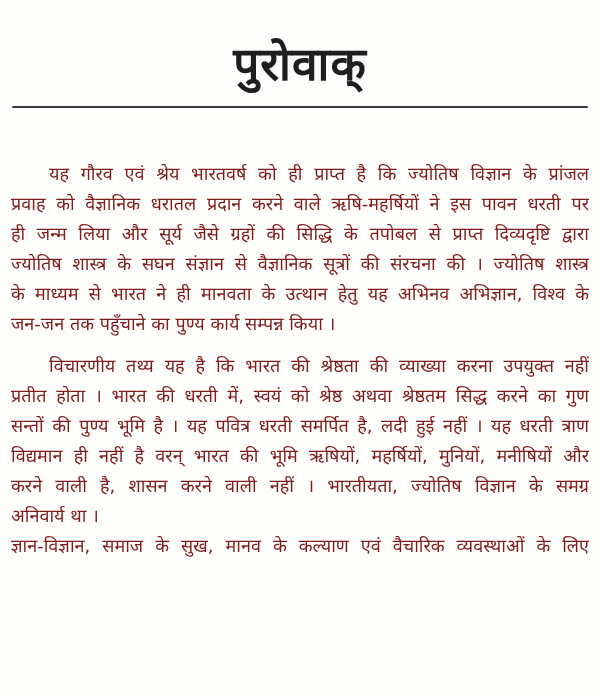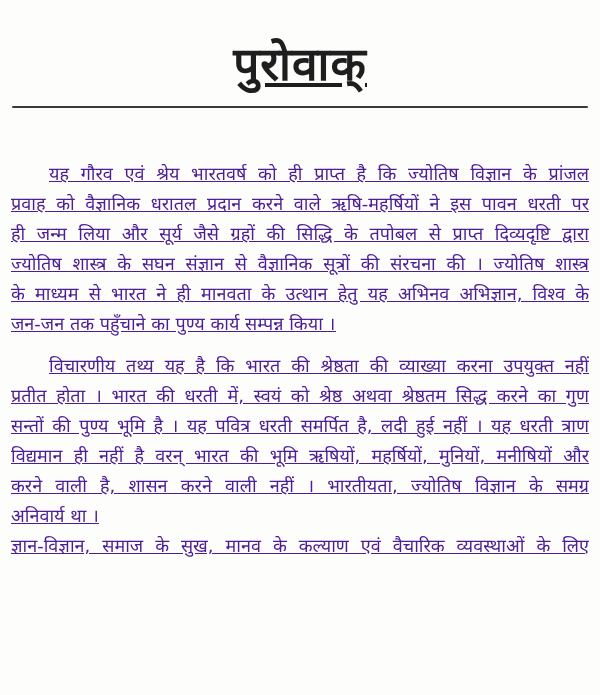--- a/index.html
+++ b/index.html
@@ -1,15 +1,15 @@
 <!DOCTYPE html>
 <html><head>
 <meta charset="utf-8">
 <style>
-  * { margin: 0; padding: 0; box-sizing: border-box; text-decoration: underline; }
+  * { margin: 0; padding: 0; box-sizing: border-box; }
   html, body { background: #ffffff; }
   .page {
     position: relative;
     width: 600px;
     height: 695px;
     margin: 0 auto;
     background: #fdfdfc;
     overflow: hidden;
     font-family: "DejaVu Sans", "Liberation Sans", sans-serif;
   }
@@ -38,21 +38,21 @@
   .para { margin: 0; }
   .para-1 { margin-bottom: 12px; }
   .line {
     font-size: 18px;
     line-height: 30px;
     height: 30px;
     white-space: nowrap;
     text-align: justify;
     text-align-last: justify;
     overflow: hidden;
-    color: #4c1d95;
+    color: #7f1d1d;
   }
   .line.indent { padding-left: 38px; }
   .line.last {
     text-align-last: left;
   }
 </style>
 </head>
 <body>
 
 <div class="page">

